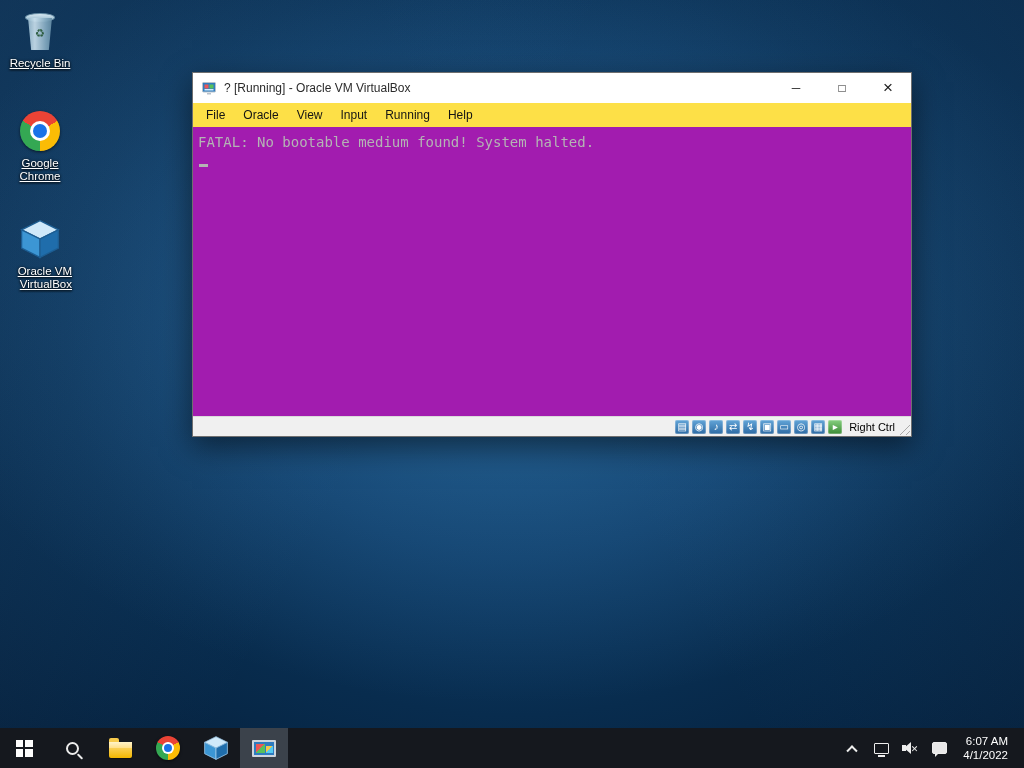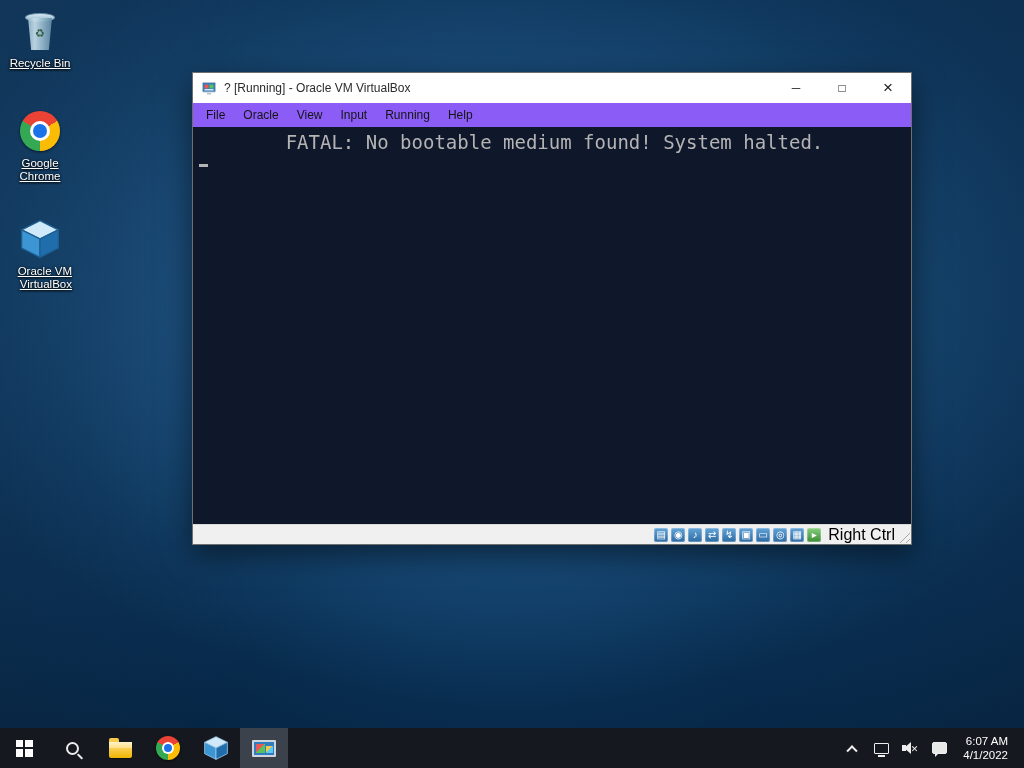--- a/index.html
+++ b/index.html
@@ -42,50 +42,49 @@
   .chrome-ball::before { content:""; position:absolute; left:50%; top:50%; width:20px; height:20px;
     transform:translate(-50%,-50%); background:#fff; border-radius:50%; }
   .chrome-ball::after { content:""; position:absolute; left:50%; top:50%; width:14px; height:14px;
     transform:translate(-50%,-50%); background:#1a73e8; border-radius:50%; }
   .chrome-sm { width:24px; height:24px; }
   .chrome-sm::before { width:12px; height:12px; }
   .chrome-sm::after { width:8px; height:8px; }
 
   
   .vm-window {
-    position:absolute; left:192px; top:72px; width:720px; height:473px;
+    position:absolute; left:192px; top:72px; width:720px; height:365px;
     background:#fff; border:1px solid #6f6f6f; box-shadow:0 10px 28px rgba(0,0,0,.5);
     display:flex; flex-direction:column;
   }
   .titlebar { height:30px; background:#fff; display:flex; align-items:center; padding-left:8px; flex:0 0 auto; }
   .title-ico { width:16px; height:16px; flex:0 0 auto; }
   .title-text { margin-left:7px; font-size:12px; color:#2b2b2b; flex:1; white-space:nowrap; overflow:hidden; }
   .win-btn { width:46px; height:30px; display:flex; align-items:center; justify-content:center;
     font-size:12px; color:#1a1a1a; cursor:default; }
   .win-btn.close { font-size:17px; }
-  .menubar { height:24px; background:#8b5cf6; display:flex; align-items:center; padding-left:4px; flex:0 0 auto; }
+  .menubar { height:24px; background:#fde047; display:flex; align-items:center; padding-left:4px; flex:0 0 auto; }
   .menu-item { padding:0 9px; font-size:12px; color:#141414; height:100%; display:flex; align-items:center; }
 
   .console {
-    flex:1; background:#0f172a; position:relative; overflow:hidden;
-    font-family:"DejaVu Sans Mono",monospace; font-size:19px; line-height:18px; color:#b4b4b4;
+    flex:1; background:#a21caf; position:relative; overflow:hidden;
+    font-family:"DejaVu Sans Mono",monospace; font-size:14px; line-height:18px; color:#b4b4b4;
     padding:6px 0 0 5px;
-    text-align:center;
   }
   .console-cursor { margin-top:13px; margin-left:1px; width:9px; height:3px; background:#b4b4b4; }
 
   .statusbar {
     height:20px; background:#f0f0f0; border-top:1px solid #dadada; flex:0 0 auto;
     display:flex; align-items:center; justify-content:flex-end; gap:3px; padding-right:16px; position:relative;
   }
   .si { width:14px; height:14px; border-radius:2px; display:flex; align-items:center; justify-content:center;
     font-size:10px; line-height:10px; color:#fff; background:linear-gradient(#63a5d8,#2d6aa3);
     box-shadow:inset 0 0 0 1px rgba(255,255,255,.25); }
   .si-mouse { background:linear-gradient(#86cf7f,#3c8b36); }
-  .hostkey { font-size:16px; color:#000; margin-left:4px; }
+  .hostkey { font-size:11px; color:#000; margin-left:4px; }
   .grip { position:absolute; right:1px; bottom:1px; width:13px; height:13px;
     background:repeating-linear-gradient(135deg, transparent 0 3px, #a9a9a9 3px 4px);
     clip-path:polygon(100% 0, 100% 100%, 0 100%); }
 
   
   .cube-lg { width:42px; height:42px; }
   .cube-sm { width:26px; height:26px; }
   .cube-xs { width:16px; height:16px; }
 
   

